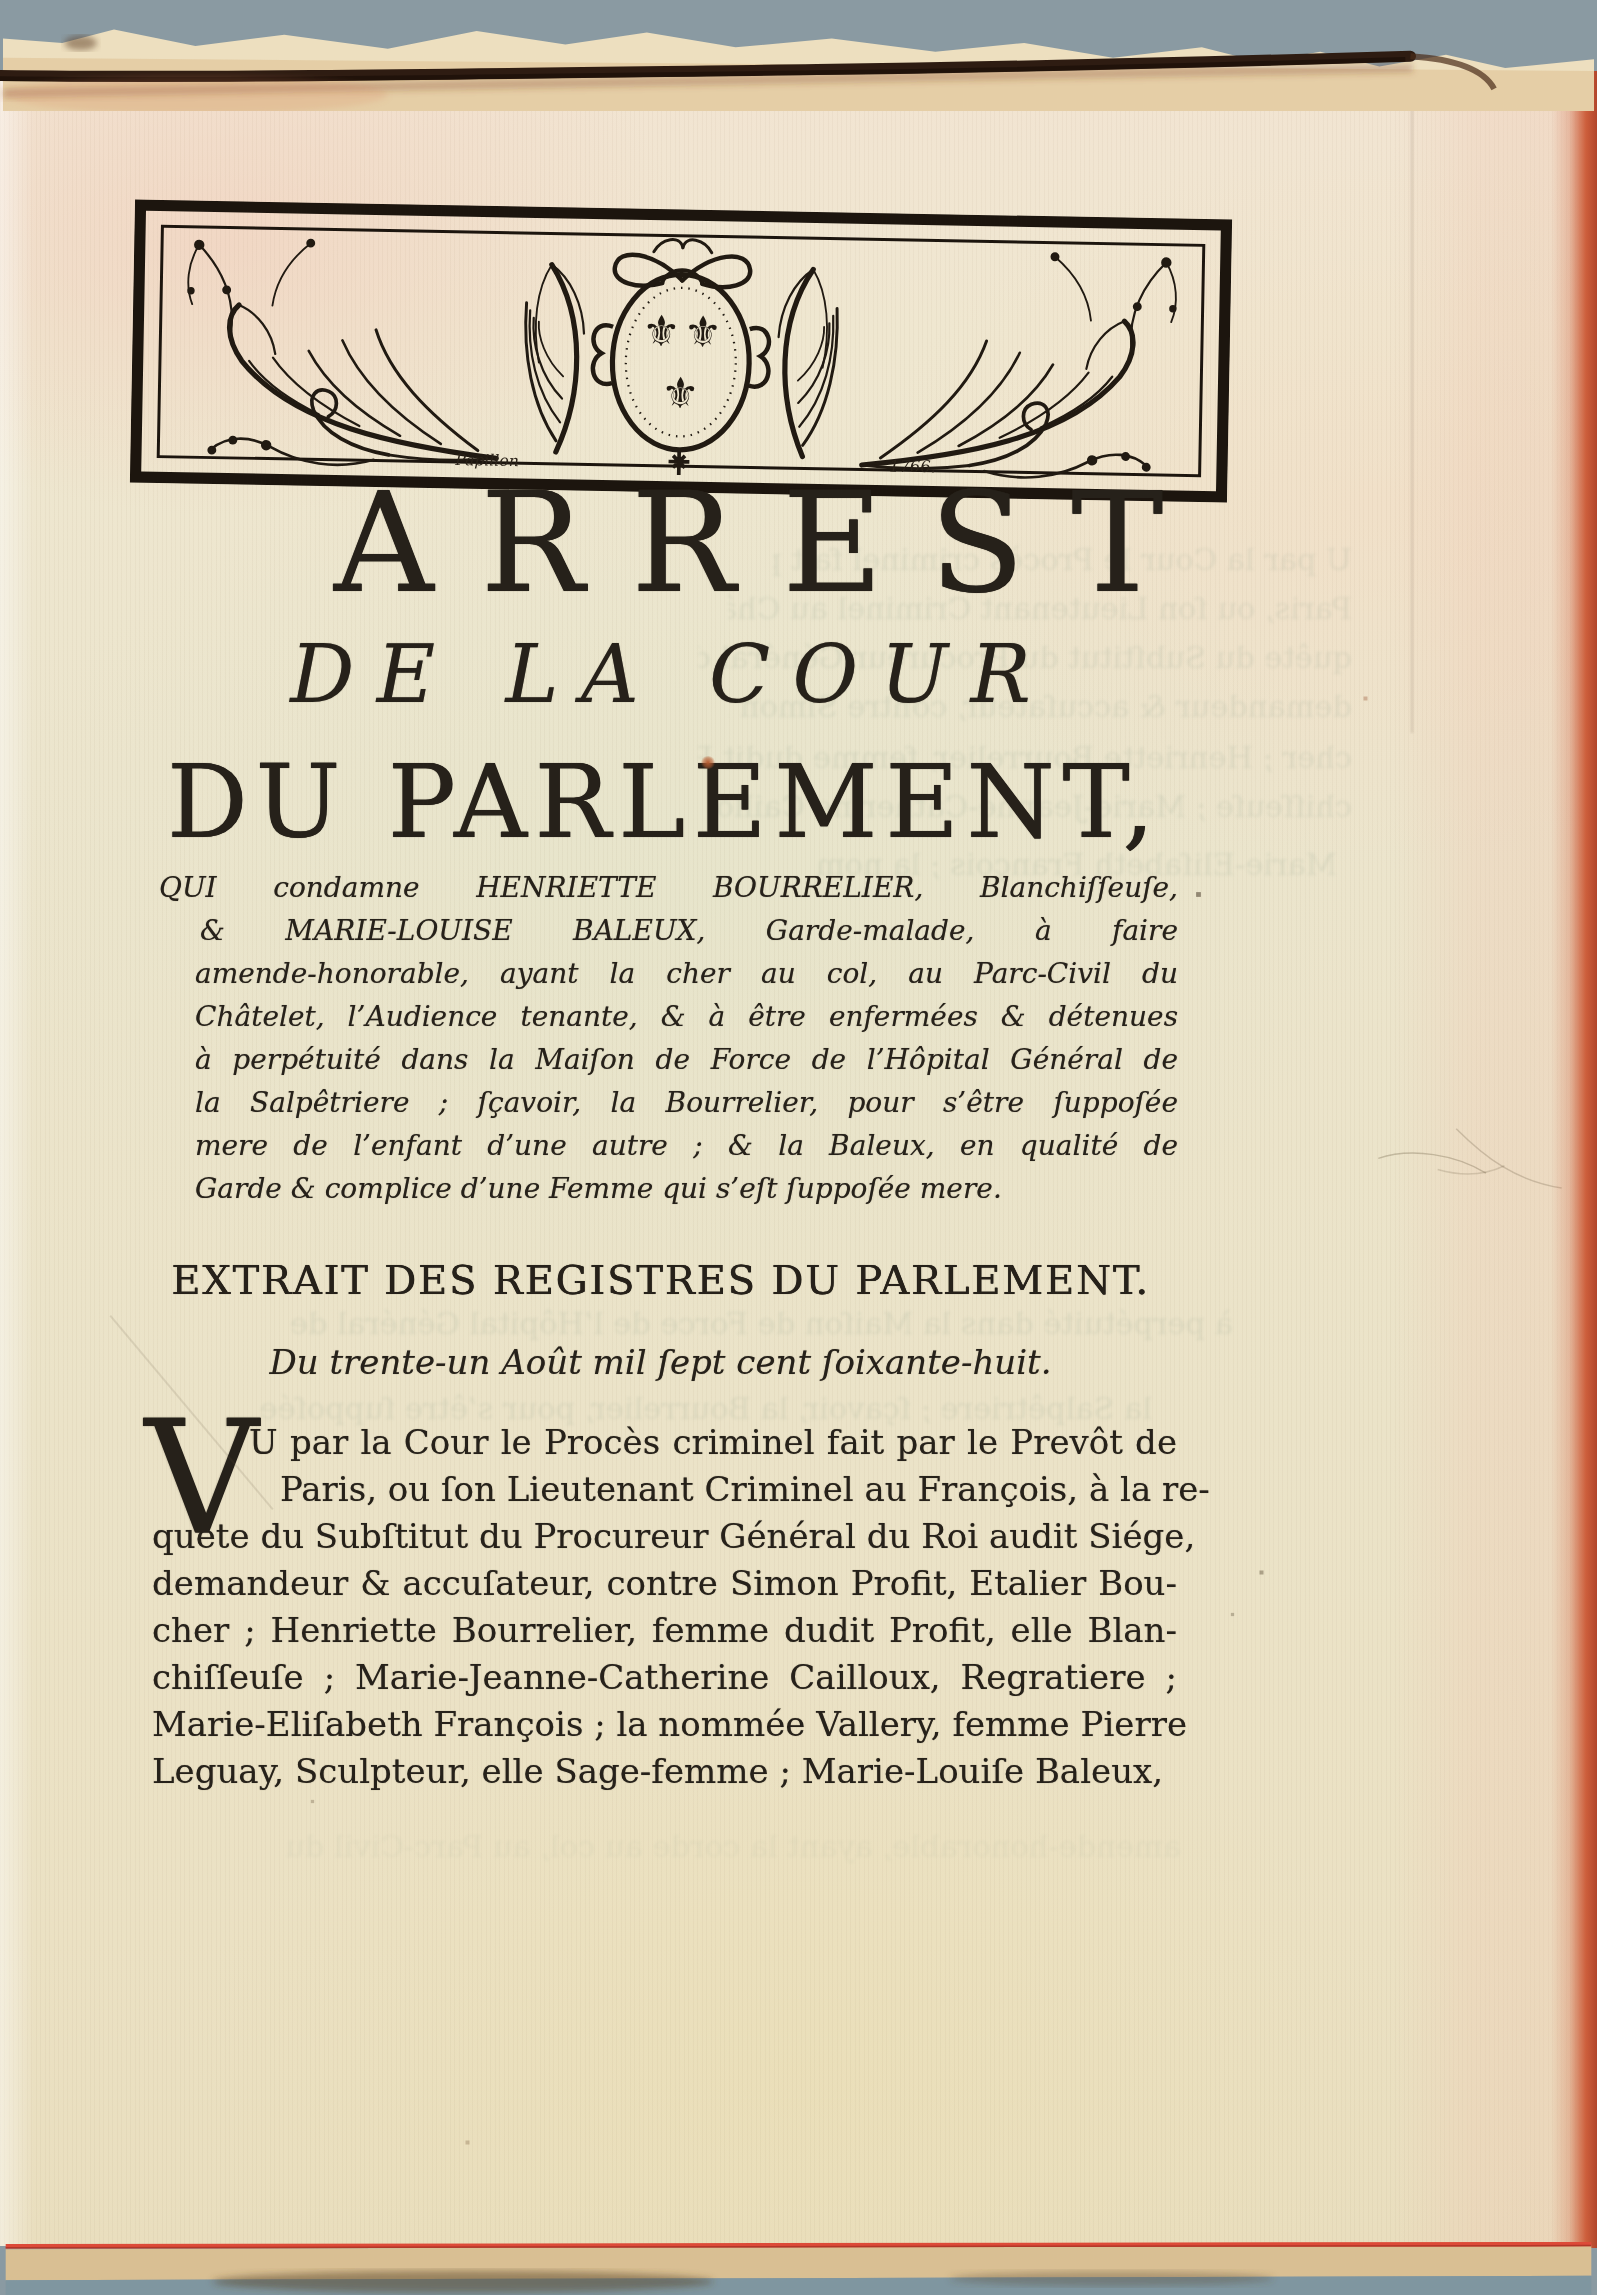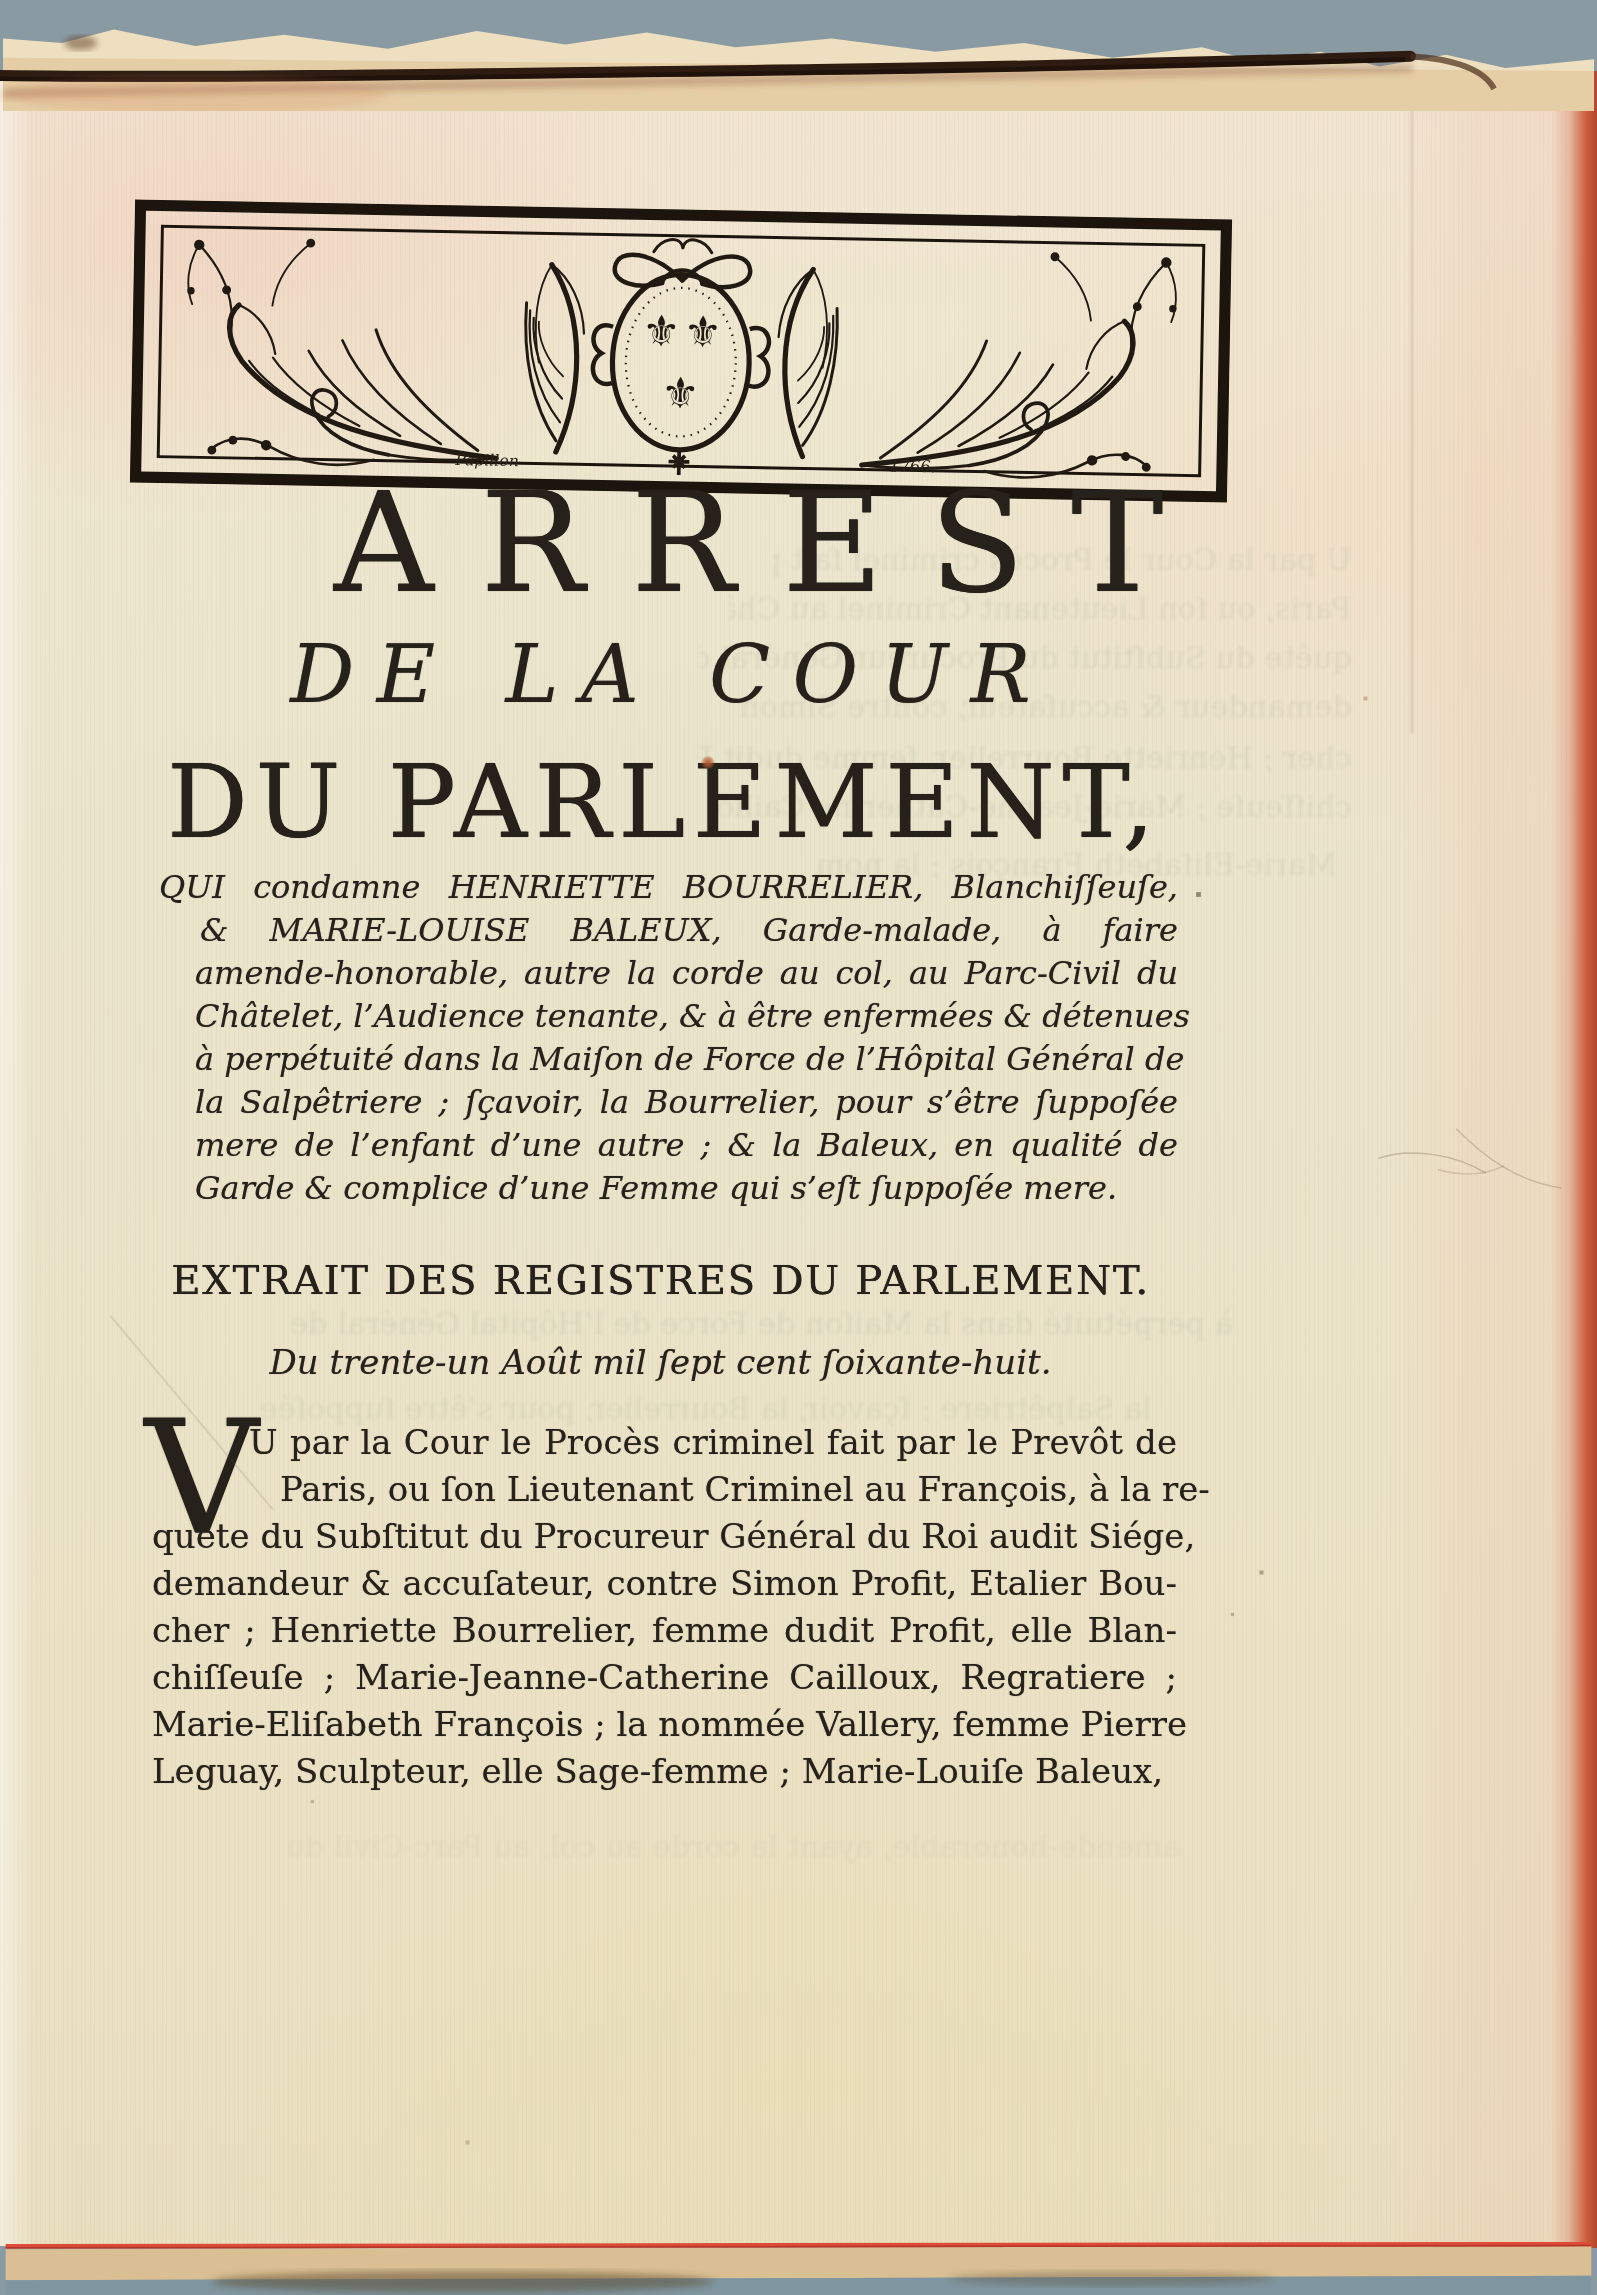--- a/index.html
+++ b/index.html
@@ -39,21 +39,21 @@
   
   .ink{color:#26211a;text-shadow:0 0 0.9px rgba(40,32,22,.5);}
   .block{position:absolute;}
   .center{text-align:center;}
   .t-arrest{left:111px;top:475px;width:1099px;font-size:138px;letter-spacing:.34em;text-indent:.34em;
             line-height:1;text-shadow:0.6px 0 0 currentColor,0 0 1.1px rgba(40,32,22,.5);text-align:right;}
   .t-cour{left:111px;top:615px;width:1099px;font-size:80px;font-style:italic;
           letter-spacing:.28em;text-indent:.28em;line-height:1;margin-top:20px;}
   .t-parl{left:111px;top:752px;width:1099px;font-size:101px;letter-spacing:.075em;text-indent:.075em;
           line-height:1;text-shadow:0.6px 0 0 currentColor,0 0 1.1px rgba(40,32,22,.5);}
-  .intro{left:195px;top:866px;width:983px;font-size:32px;font-style:italic;line-height:43px;}
+  .intro{left:195px;top:866px;width:983px;font-size:28px;font-style:italic;line-height:43px;}
   .intro .line{text-align:justify;text-align-last:justify;white-space:nowrap;}
   .intro .line.first{margin-left:-36px;}
   .intro .line.second{margin-left:5px;}
   .intro .line.last{text-align-last:left;white-space:normal;}
   .heading{left:111px;top:1257px;width:1099px;font-size:40px;letter-spacing:.045em;
            text-shadow:0.4px 0 0 currentColor,0 0 0.9px rgba(40,32,22,.5);}
   .dateline{left:111px;top:1342px;width:1099px;font-size:34px;font-style:italic;}
   .bodypara{left:152px;top:1419px;width:1025px;font-size:34px;line-height:47px;}
   .bodypara .line{text-align:justify;text-align-last:justify;white-space:nowrap;}
   .bodypara .line.l1{padding-left:97px;}
@@ -163,21 +163,21 @@
     </svg>
   </div>
 
   <div class="block center ink t-arrest">ARREST</div>
   <div class="block center ink t-cour">DE LA COUR</div>
   <div class="block center ink t-parl">DU PARLEMENT,</div>
 
   <div class="block ink intro">
     <div class="line first">QUI condamne HENRIETTE BOURRELIER, Blanchiſſeuſe,</div>
     <div class="line second">&amp; MARIE-LOUISE BALEUX, Garde-malade, à faire</div>
-    <div class="line">amende-honorable, autre la corde au col, au Parc-Civil du</div>
+    <div class="line">amende-honorable, ayant la cher au col, au Parc-Civil du</div>
     <div class="line">Châtelet, l’Audience tenante, &amp; à être enfermées &amp; détenues</div>
     <div class="line">à perpétuité dans la Maiſon de Force de l’Hôpital Général de</div>
     <div class="line">la Salpêtriere ; ſçavoir, la Bourrelier, pour s’être ſuppoſée</div>
     <div class="line">mere de l’enfant d’une autre ; &amp; la Baleux, en qualité de</div>
     <div class="line last">Garde &amp; complice d’une Femme qui s’eſt ſuppoſée mere.</div>
   </div>
 
   <div class="block center ink heading">EXTRAIT DES REGISTRES DU PARLEMENT.</div>
   <div class="block center ink dateline">Du trente-un Août mil ſept cent ſoixante-huit.</div>
 

